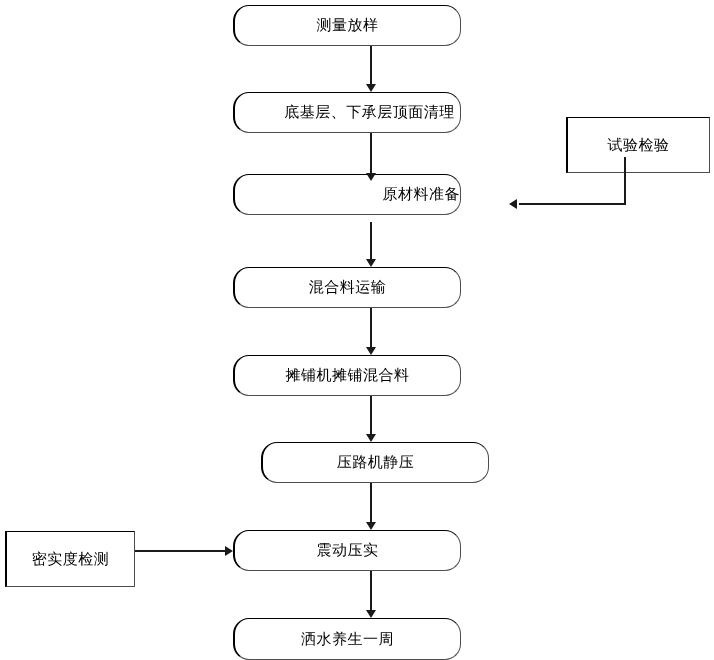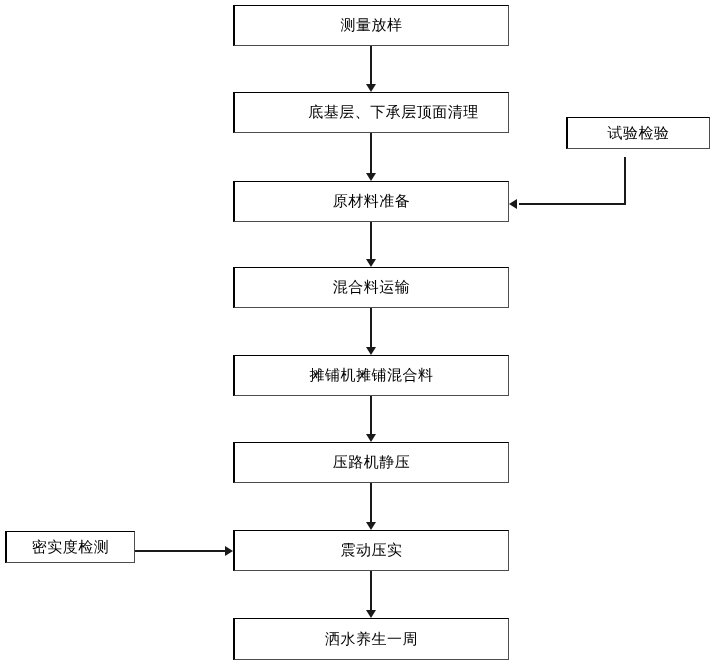--- a/index.html
+++ b/index.html
@@ -37,42 +37,43 @@
     white-space: nowrap;
     user-select: none;
   }
   .node-label {
     display: block;
     text-align: center;
   }
   
   .node.main {
     left: 233px;
-    width: 276px;
+    width: 228px;
     height: 41px;
+    border-radius: 16px;
   }
   .node.side {
-    height: 32px;
+    height: 56px;
   }
   #node-test-inspect {
     left: 566px;
     width: 144px;
     top: 117px;
   }
   #node-density-test {
     left: 5px;
     width: 130px;
     top: 531px;
   }
   #node-survey-layout     { top: 5px; }
   #node-subbase-clean     { top: 92px; padding-left: 44px; }
-  #node-raw-material      { top: 181px; }
+  #node-raw-material      { top: 174px; justify-content: flex-end; }
   #node-mix-transport     { top: 267px; }
   #node-paver-spread      { top: 355px; }
-  #node-roller-static     { top: 442px; }
+  #node-roller-static     { top: 442px; margin-left: 28px; }
   #node-vibratory-compact { top: 530px; font-family: Liberation Serif, serif; }
   #node-water-curing      { top: 618px; height: 42px; }
 
   
   .conn {
     position: absolute;
     background: #1a1a1a;
   }
   .conn.v {
     width: 2px;

